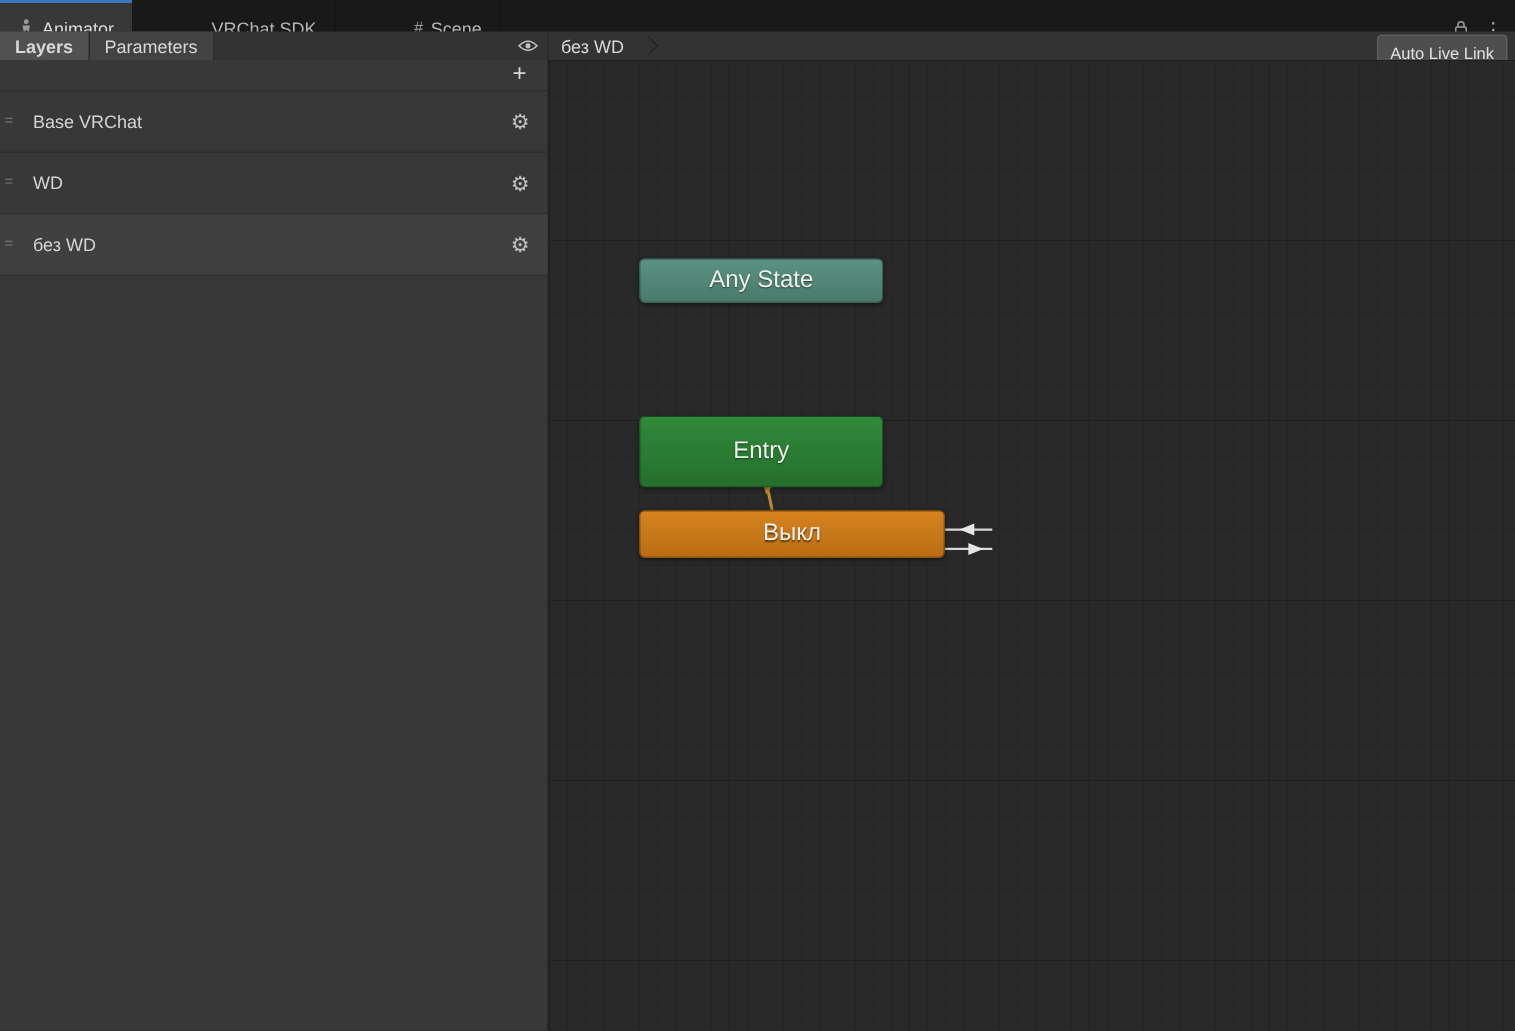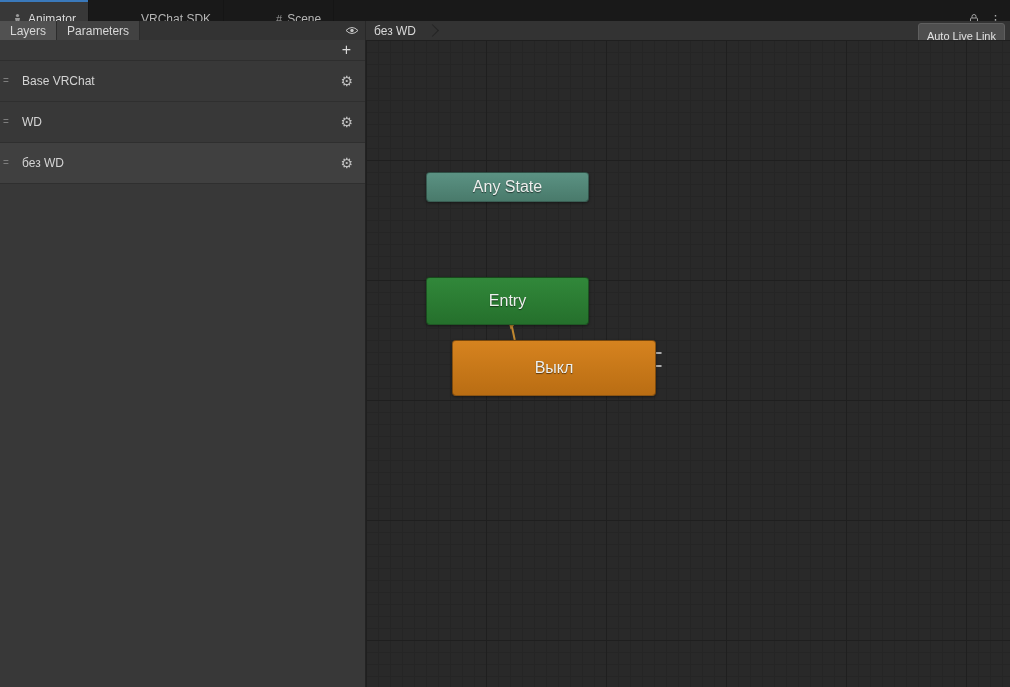--- a/index.html
+++ b/index.html
@@ -38,21 +38,21 @@
     display:flex;align-items:stretch;
   }
   .toolbar-left{
     width:365px;display:flex;align-items:stretch;position:relative;
     border-right:1px solid #282828;
   }
   .toggle{
     border:none;font:inherit;color:#d8d8d8;padding:0 10px;
     background:#424242;border-right:1px solid #2c2c2c;cursor:default;
   }
-  .toggle.active{background:#515151;}
+  .toggle.active{background:#515151;font-weight:bold;}
   .eye-wrap{position:absolute;right:6px;top:0;bottom:0;display:flex;align-items:center;}
   .breadcrumb-area{
     flex:1;display:flex;align-items:center;padding-left:8px;position:relative;
   }
   .crumb{color:#d8d8d8;}
   .chevron{
     width:8px;height:8px;border-top:1px solid #242424;border-right:1px solid #242424;
     transform:rotate(45deg);margin-left:12px;
   }
   .auto-live{
@@ -102,22 +102,22 @@
   .node{
     position:absolute;border-radius:4px;display:flex;align-items:center;justify-content:center;
     color:#eef0ee;text-shadow:0 1px 1px rgba(0,0,0,.55);
     box-shadow:0 1px 3px rgba(0,0,0,.45);font-size:16px;cursor:default;
     border:1px solid rgba(0,0,0,.35);box-sizing:border-box;
   }
   .node-anystate{left:60px;top:132px;width:163px;height:30px;
     background:linear-gradient(#5b9283,#497a6b);}
   .node-entry{left:60px;top:237px;width:163px;height:48px;
     background:linear-gradient(#31883a,#25702c);}
-  .node-default{left:60px;top:300px;width:204px;height:56px;
-    background:linear-gradient(#d6831f,#b96d13);margin-left:26px;}
+  .node-default{left:60px;top:300px;width:204px;height:32px;
+    background:linear-gradient(#d6831f,#b96d13);}
   .node-state{left:296px;top:299px;width:205px;height:39px;
     background:linear-gradient(#5a5d63,#47494e);}
   .edges{position:absolute;left:0;top:0;width:100%;height:100%;pointer-events:none;}
   
   .statusbar{
     position:absolute;left:0;right:0;bottom:0;height:20px;
     background:#3c3c3c;border-top:1px solid #2a2a2a;
     display:flex;align-items:center;justify-content:flex-end;
     padding:0 6px;color:#b5b5b5;font-size:11px;box-sizing:border-box;
   }

